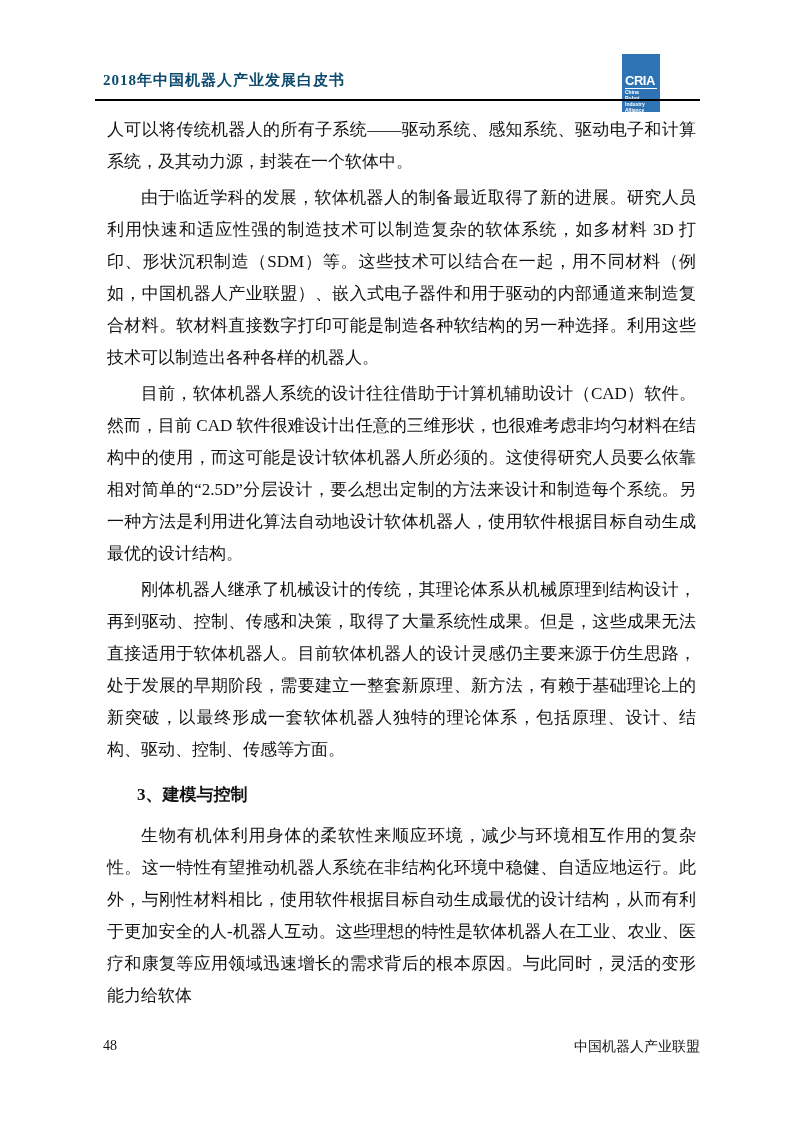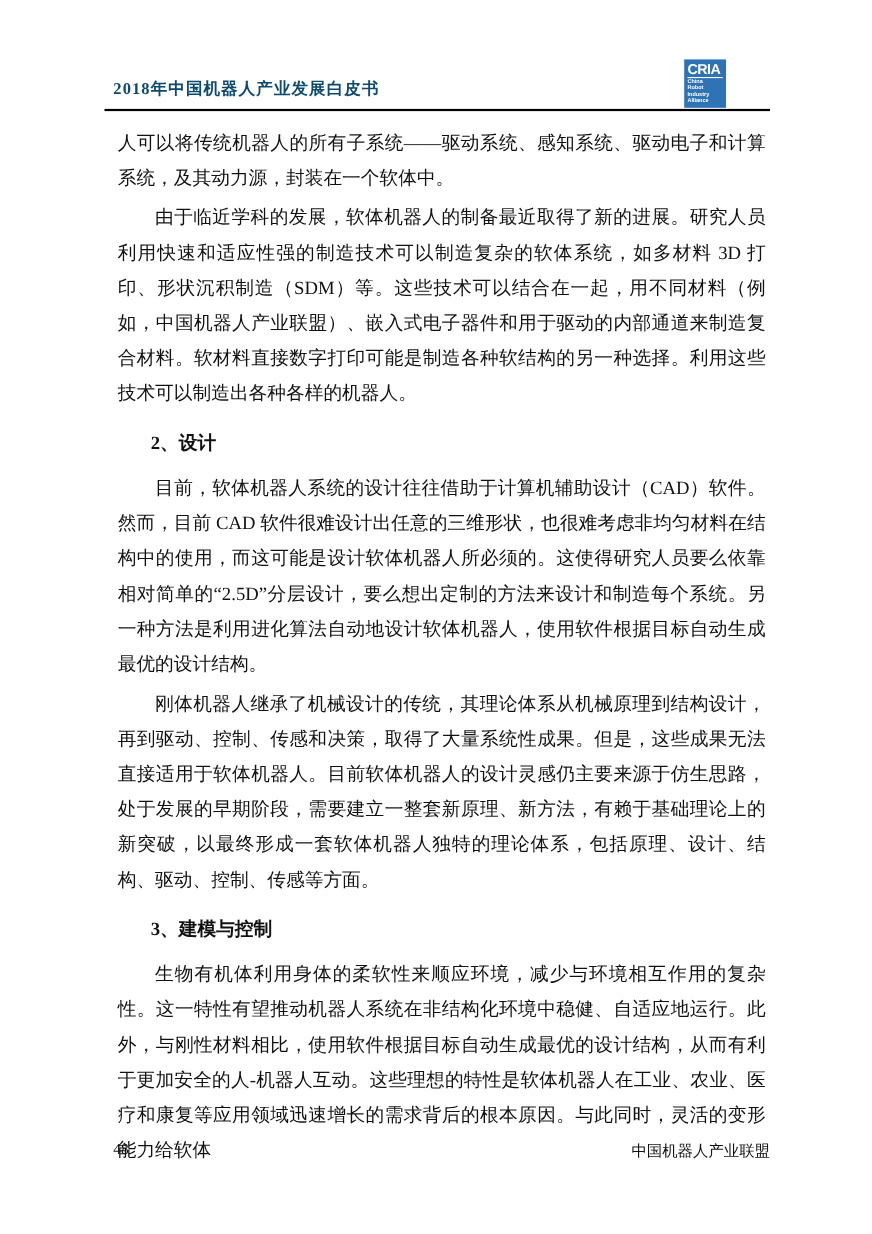--- a/index.html
+++ b/index.html
@@ -32,23 +32,23 @@
     width: 605px;
     top: 99px;
     border-top: 2px solid #000000;
     height: 0;
   }
   .logo {
     position: absolute;
     left: 622px;
     top: 54px;
     width: 38px;
-    height: 44px;
+    height: 58px;
     box-sizing: border-box;
-    padding: 2px 3px 1px 3px;
+    padding: 20px 3px 1px 3px;
     color: #ffffff;
     font-family: "Liberation Sans", "DejaVu Sans", sans-serif;
   }
   .logo-acronym {
     font-size: 13px;
     font-weight: bold;
     line-height: 14px;
     border-bottom: 1.5px solid #ffffff;
     letter-spacing: -0.5px;
   }
@@ -111,21 +111,20 @@
     </div>
 
     <div class="header-rule"></div>
   </header>
 
   <main class="body-text">
     <p class="no-indent">人可以将传统机器人的所有子系统——驱动系统、感知系统、驱动电子和计算系统，及其动力源，封装在一个软体中。</p>
 
     <p>由于临近学科的发展，软体机器人的制备最近取得了新的进展。研究人员利用快速和适应性强的制造技术可以制造复杂的软体系统，如多材料 3D 打印、形状沉积制造（SDM）等。这些技术可以结合在一起，用不同材料（例如，中国机器人产业联盟）、嵌入式电子器件和用于驱动的内部通道来制造复合材料。软材料直接数字打印可能是制造各种软结构的另一种选择。利用这些技术可以制造出各种各样的机器人。</p>
 
-    <h3>2、设计</h3>
 
     <p>目前，软体机器人系统的设计往往借助于计算机辅助设计（CAD）软件。然而，目前 CAD 软件很难设计出任意的三维形状，也很难考虑非均匀材料在结构中的使用，而这可能是设计软体机器人所必须的。这使得研究人员要么依靠相对简单的“2.5D”分层设计，要么想出定制的方法来设计和制造每个系统。另一种方法是利用进化算法自动地设计软体机器人，使用软件根据目标自动生成最优的设计结构。</p>
 
     <p>刚体机器人继承了机械设计的传统，其理论体系从机械原理到结构设计，再到驱动、控制、传感和决策，取得了大量系统性成果。但是，这些成果无法直接适用于软体机器人。目前软体机器人的设计灵感仍主要来源于仿生思路，处于发展的早期阶段，需要建立一整套新原理、新方法，有赖于基础理论上的新突破，以最终形成一套软体机器人独特的理论体系，包括原理、设计、结构、驱动、控制、传感等方面。</p>
 
     <h3>3、建模与控制</h3>
 
     <p>生物有机体利用身体的柔软性来顺应环境，减少与环境相互作用的复杂性。这一特性有望推动机器人系统在非结构化环境中稳健、自适应地运行。此外，与刚性材料相比，使用软件根据目标自动生成最优的设计结构，从而有利于更加安全的人-机器人互动。这些理想的特性是软体机器人在工业、农业、医疗和康复等应用领域迅速增长的需求背后的根本原因。与此同时，灵活的变形能力给软体</p>
   </main>
 

